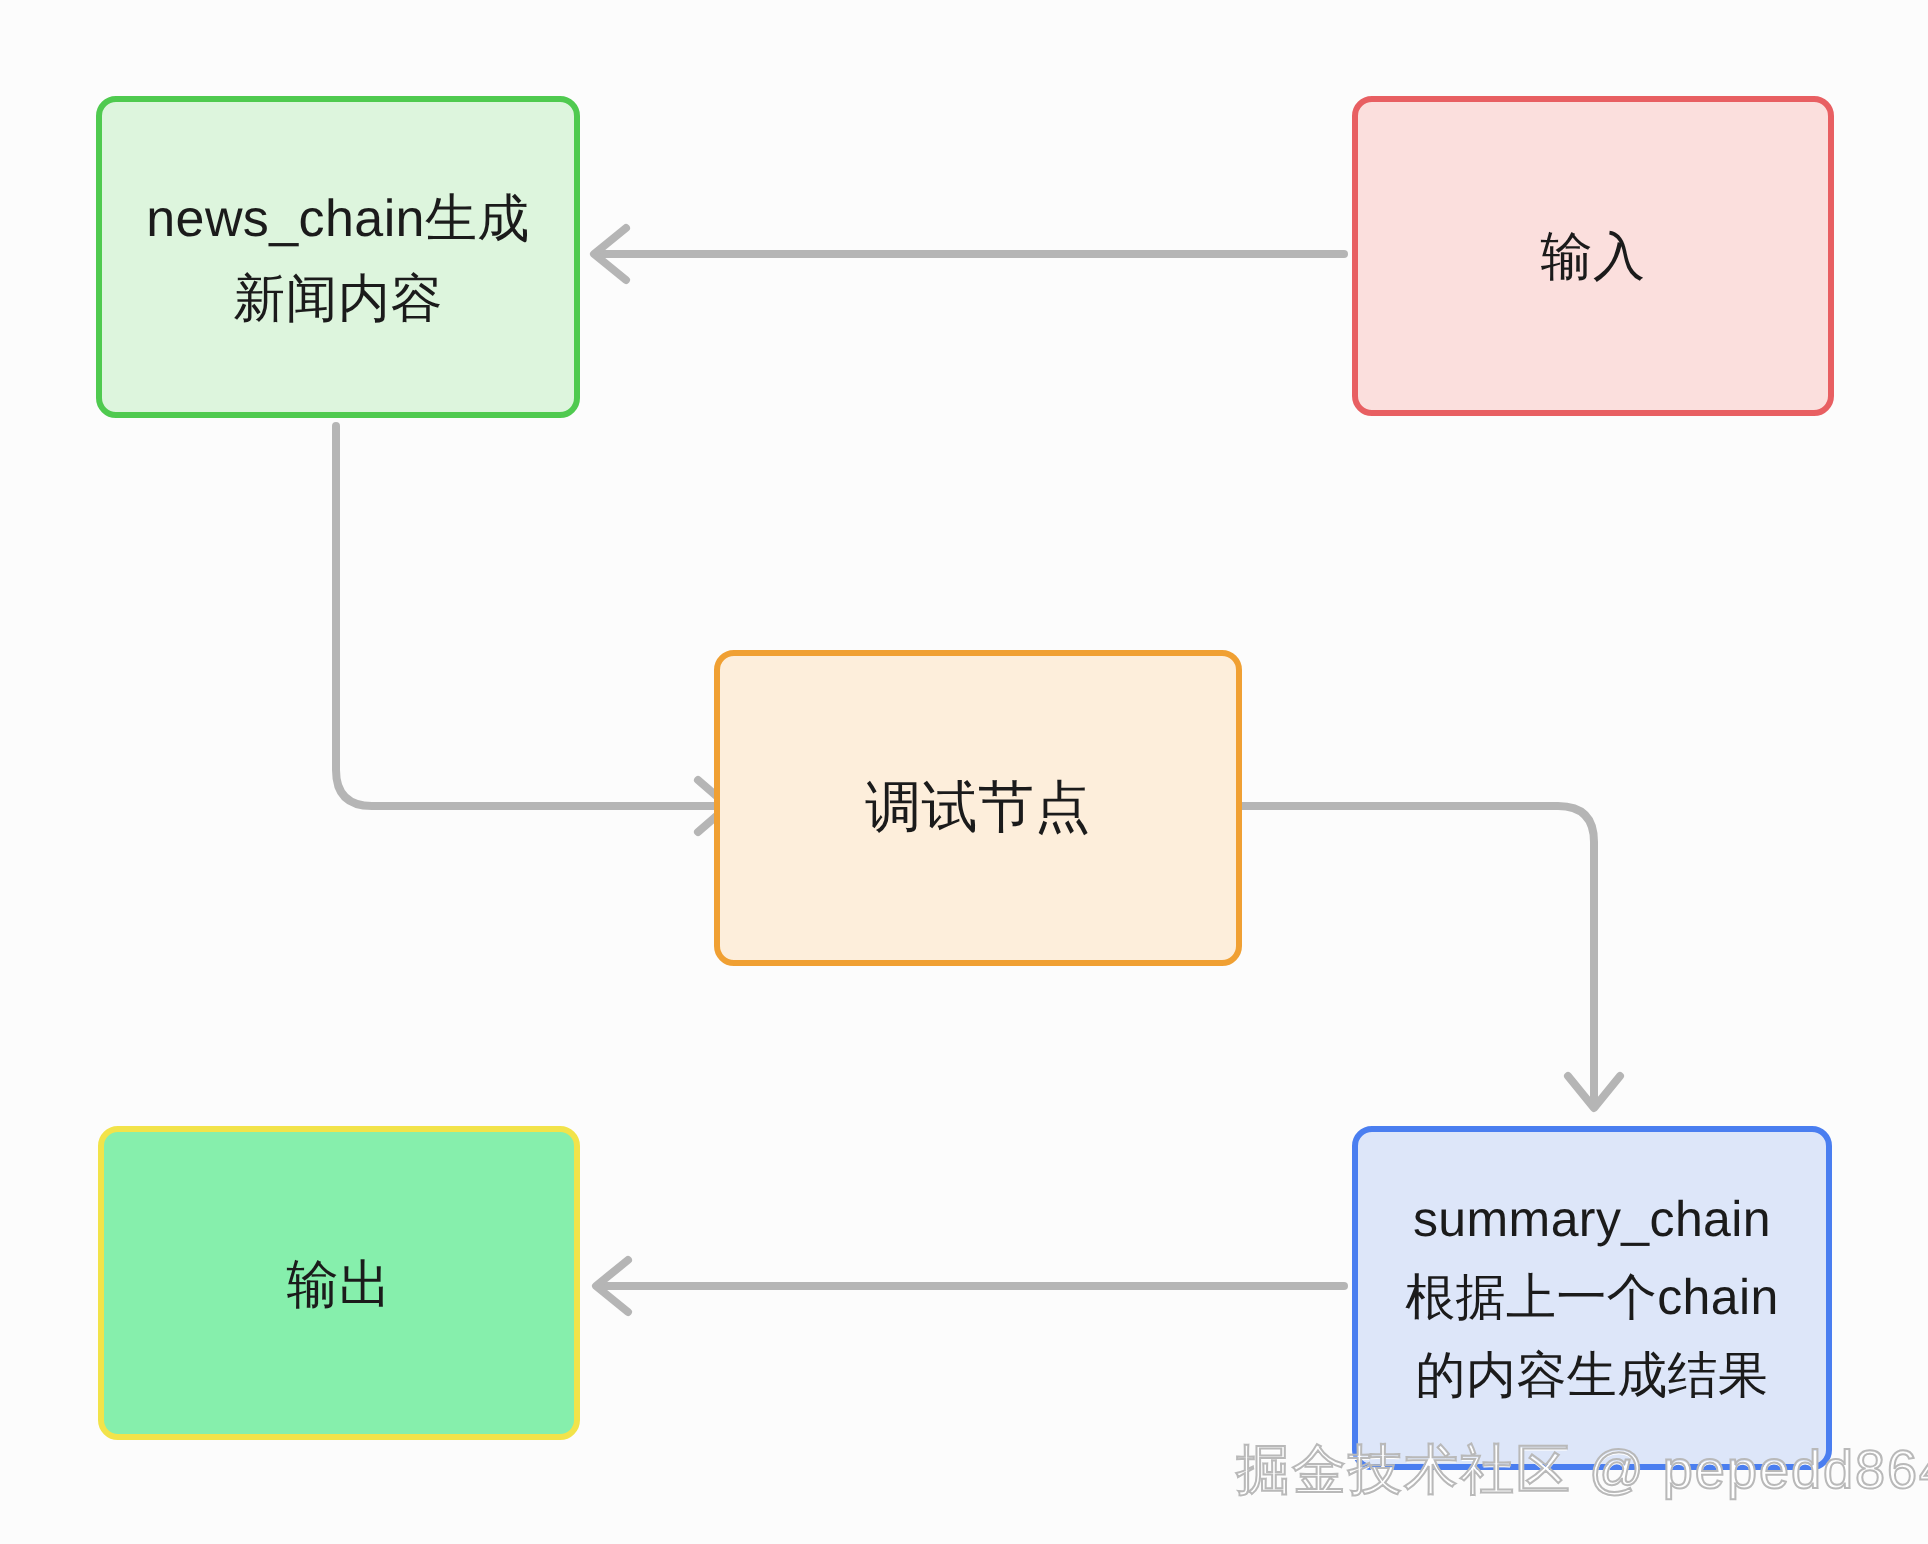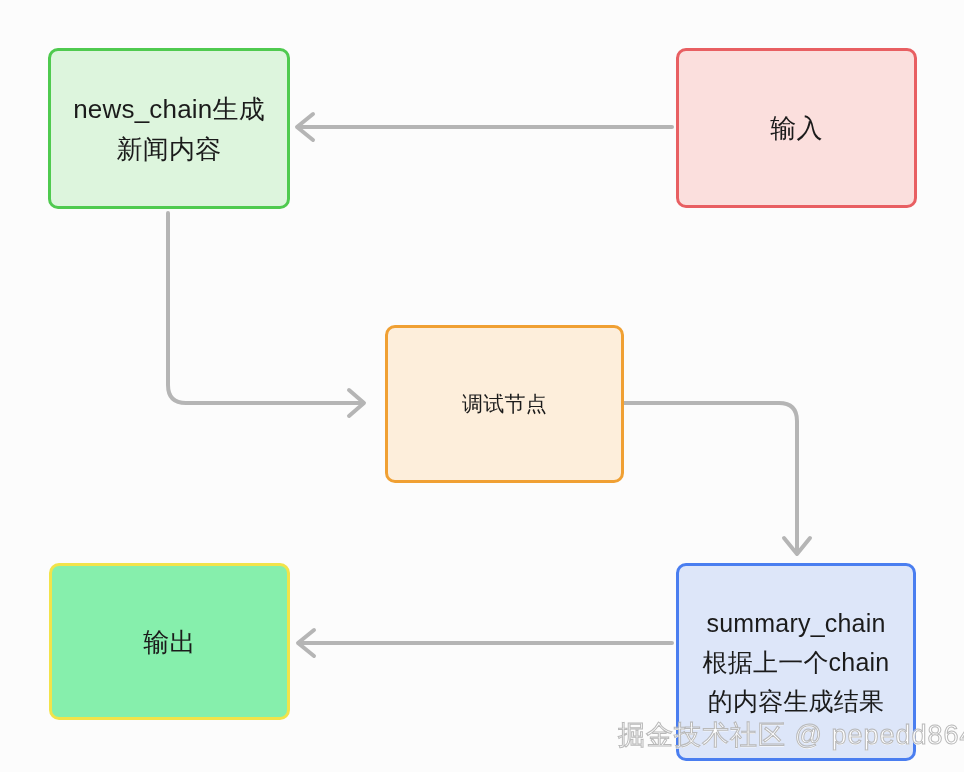--- a/index.html
+++ b/index.html
@@ -50,27 +50,27 @@
     border-color: #4fca4f;
     font-size: 26px;
   }
   #node-input {
     left: 676px; top: 48px; width: 241px; height: 160px;
     background: #fbdfdd;
     border-color: #e85f62;
     font-size: 26px;
   }
   #node-debug {
-    left: 385px; top: 325px; width: 239px; height: 158px;
+    left: 357px; top: 325px; width: 264px; height: 158px;
     background: #fdeedb;
     border-color: #f0a033;
-    font-size: 21px;
+    font-size: 28px;
   }
   #node-summary-chain {
-    left: 676px; top: 563px; width: 240px; height: 198px;
+    left: 676px; top: 563px; width: 240px; height: 172px;
     background: #dde6f9;
     border-color: #4a7ef0;
     font-size: 25px;
   }
   #node-summary-chain .node-label { line-height: 39px; }
   #node-output {
     left: 49px; top: 563px; width: 241px; height: 157px;
     background: #86efac;
     border-color: #f2e34a;
     font-size: 26px;

